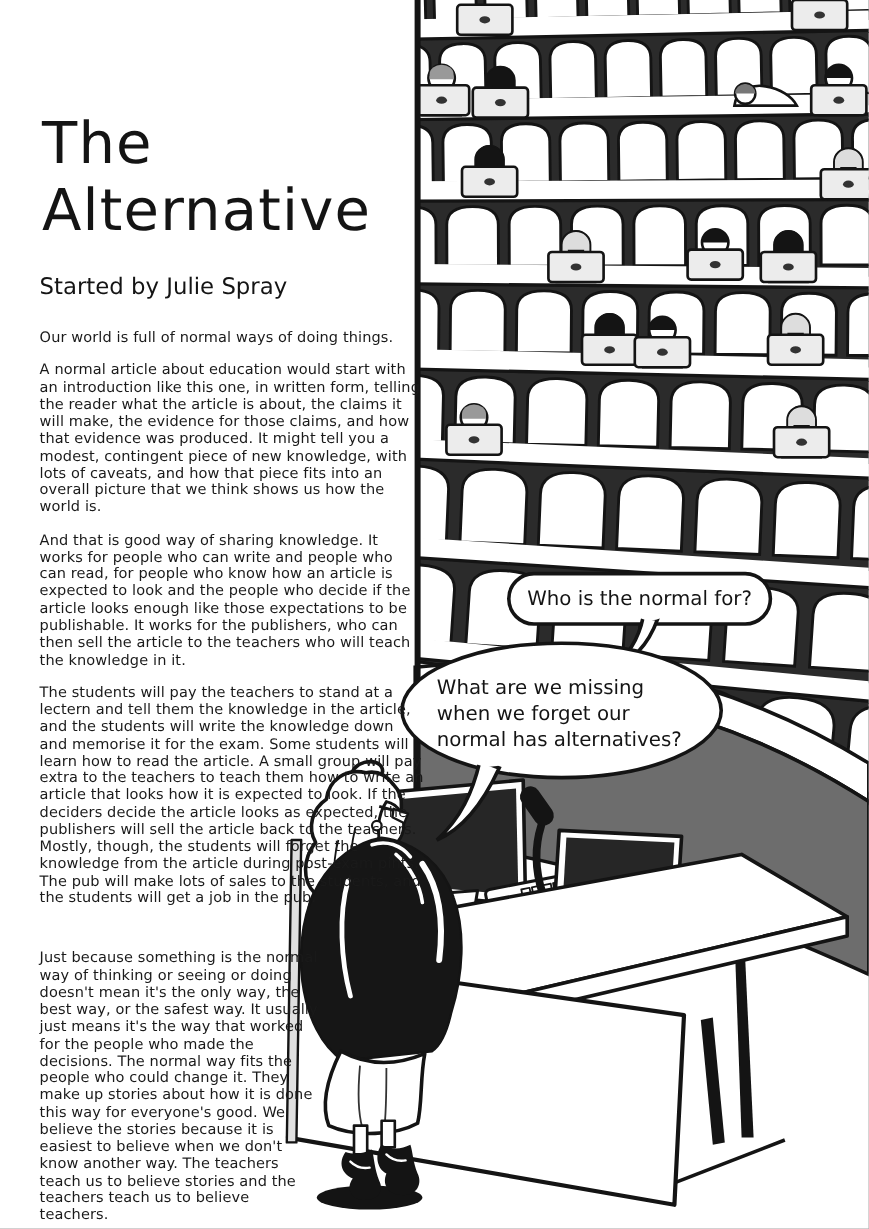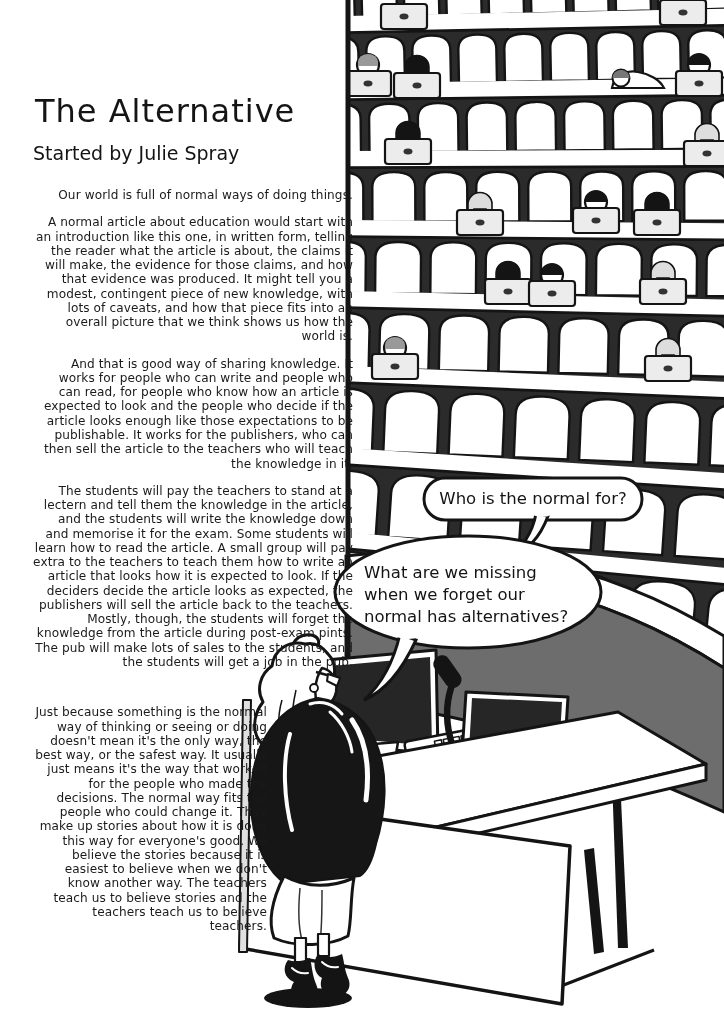--- a/index.html
+++ b/index.html
@@ -1,22 +1,22 @@
 <!DOCTYPE html>
 <html><head>
 <meta charset="utf-8">
 <style>
   html,body{margin:0;padding:0;background:#888;}
   .page{position:relative;width:724px;height:1024px;background:#ffffff;overflow:hidden;
         font-family:"DejaVu Sans","Liberation Sans",sans-serif;color:#1a1a1a;}
   .illu{position:absolute;left:0;top:0;width:724px;height:1024px;}
   .text-col{position:absolute;left:33px;top:92px;width:320px;}
-  .title{font-size:32px;font-weight:normal;letter-spacing:1px;margin:0 0 12px 2px;color:#141414;}
+  .title{font-size:48px;font-weight:normal;letter-spacing:1px;margin:0 0 24px 2px;color:#141414;}
   .subtitle{font-size:19px;text-align:left;margin:0 0 24px 0;color:#141414;}
-  .text-col p{font-size:12.1px;line-height:1.18;margin:0 0 13px 0;letter-spacing:0.1px;text-align:right;}
+  .text-col p{font-size:12.1px;line-height:1.18;margin:0 0 13px 0;letter-spacing:0.1px;}
   .text-col p.narrow{width:234px;margin-top:36px;}
   
   .band{fill:#ffffff;}
   .dline{stroke:#141414;stroke-width:3.5;fill:none;}
   .gap{fill:#2b2b2b;}
   .bubble{fill:#ffffff;stroke:#141414;stroke-width:3;}
   .bubble-text{font-family:"DejaVu Sans","Liberation Sans",sans-serif;font-size:16.5px;fill:#141414;}
   .hl{stroke:#ffffff;fill:none;stroke-linecap:round;}
 </style>
 </head>

